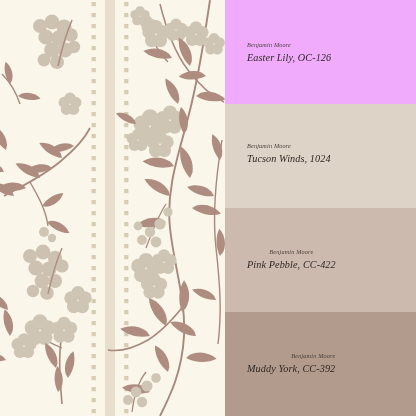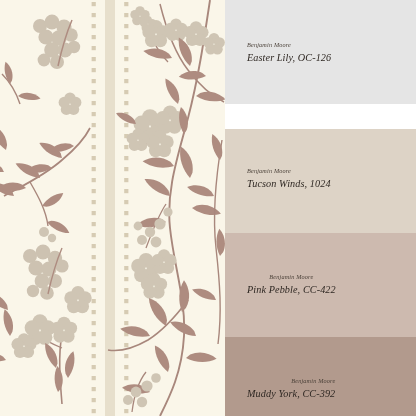--- a/index.html
+++ b/index.html
@@ -465,28 +465,28 @@
           <g transform="translate(216,300) rotate(-25) scale(1.15)">
               <use href="#leafL"></use>
             </g>
         </g>
       </g>
     </svg>
   </div>
 
   <div id="swatch-column">
 
-    <div class="swatch" style="background: #e5e5e5; height: 104px;">
+    <div class="swatch" style="background: #f0abfc; height: 104px;">
       <div class="swatch-label" style="top: 42px;">
         <div class="brand-line">Benjamin Moore</div>
         <div class="color-line">Easter Lily, OC-126</div>
       </div>
     </div>
 
-    <div class="swatch" style="background: rgb(221, 211, 198); height: 104px; margin-top: 25px;">
+    <div class="swatch" style="background: rgb(221, 211, 198); height: 104px;">
       <div class="swatch-label" style="top: 39px;">
         <div class="brand-line">Benjamin Moore</div>
         <div class="color-line">Tucson Winds, 1024</div>
       </div>
     </div>
 
     <div class="swatch" style="background: rgb(205, 186, 175); height: 104px; text-align: center;">
       <div class="swatch-label" style="top: 41px;">
         <div class="brand-line">Benjamin Moore</div>
         <div class="color-line">Pink Pebble, CC-422</div>

